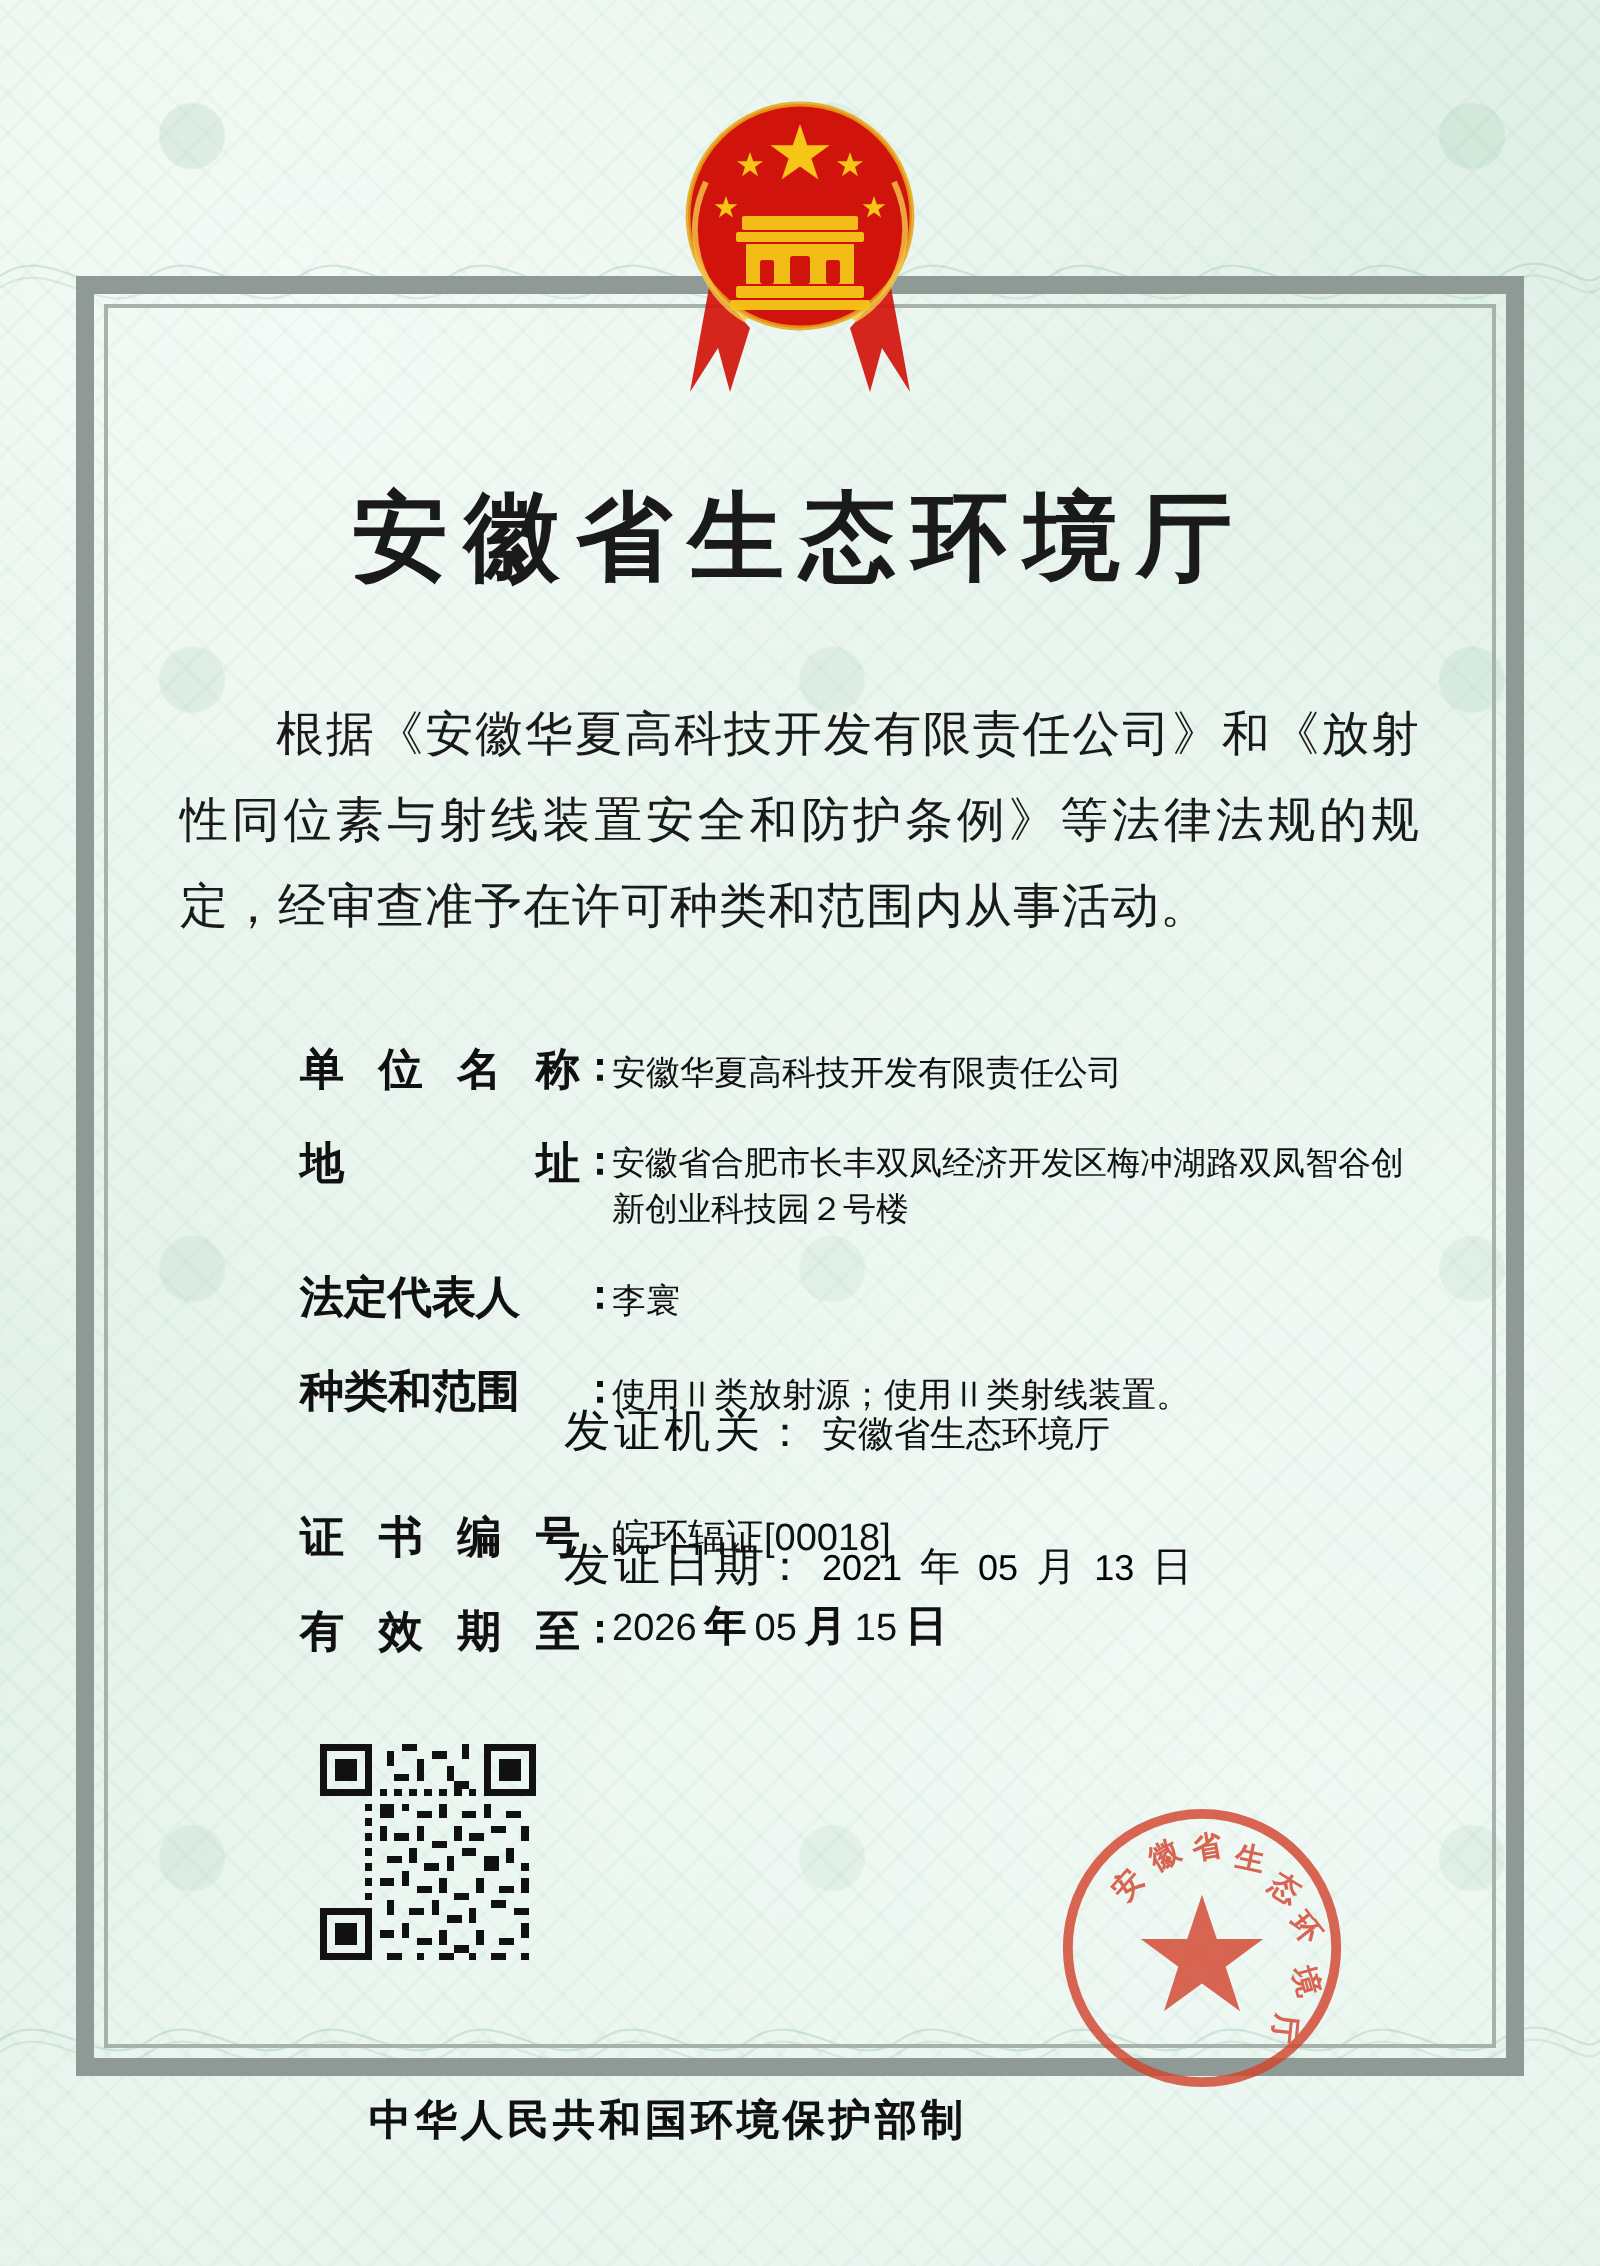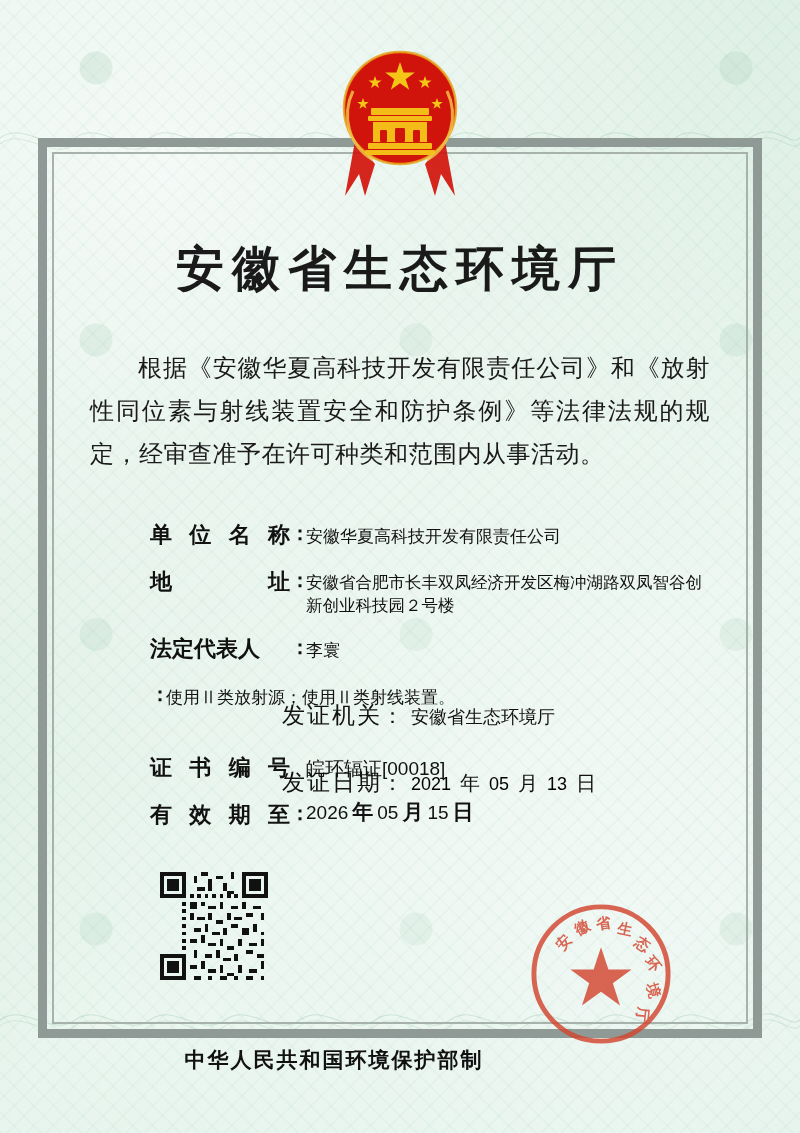--- a/index.html
+++ b/index.html
@@ -346,20 +346,21 @@
         <div class="field-value two-line">安徽省合肥市长丰双凤经济开发区梅冲湖路双凤智谷创新创业科技园２号楼</div>
       </div>
 
       <div class="field-row">
         <div class="field-label l4">法定代表人</div>
         <div class="field-colon">：</div>
         <div class="field-value">李寰</div>
       </div>
 
       <div class="field-row">
+        <div class="field-label l4">种类和范围</div>
         <div class="field-colon">：</div>
         <div class="field-value">使用Ⅱ类放射源；使用Ⅱ类射线装置。</div>
       </div>
 
       <div class="fields-gap"></div>
 
       <div class="field-row cert-no">
         <div class="field-label">
             <span>证</span>
             <span>书</span>

